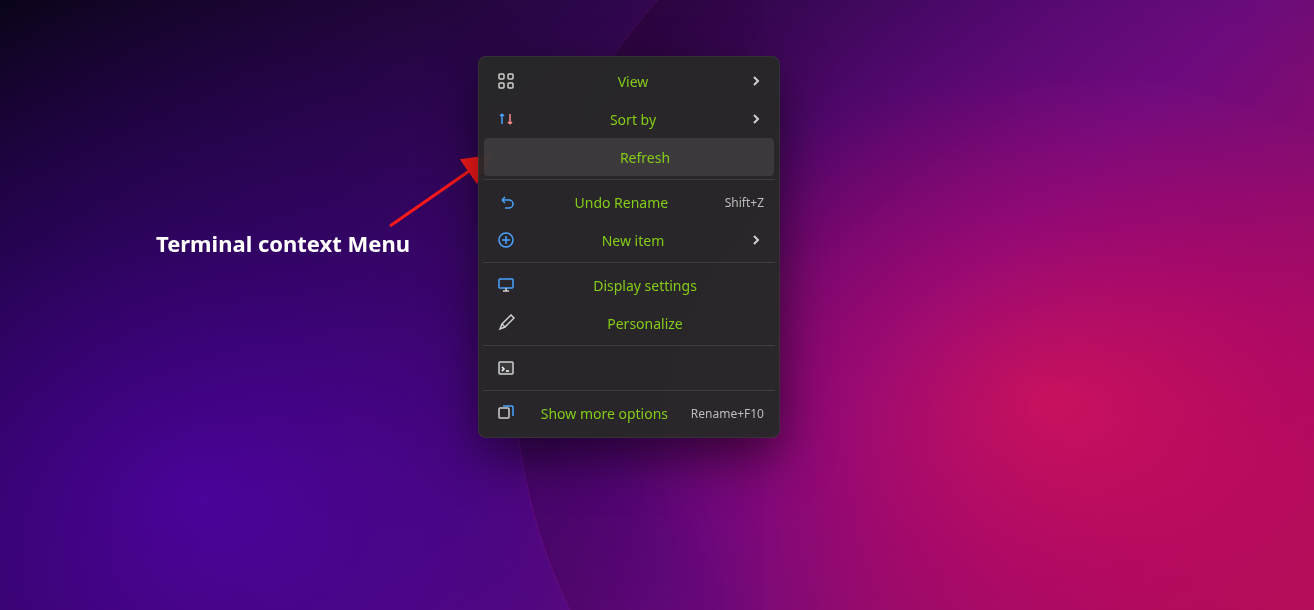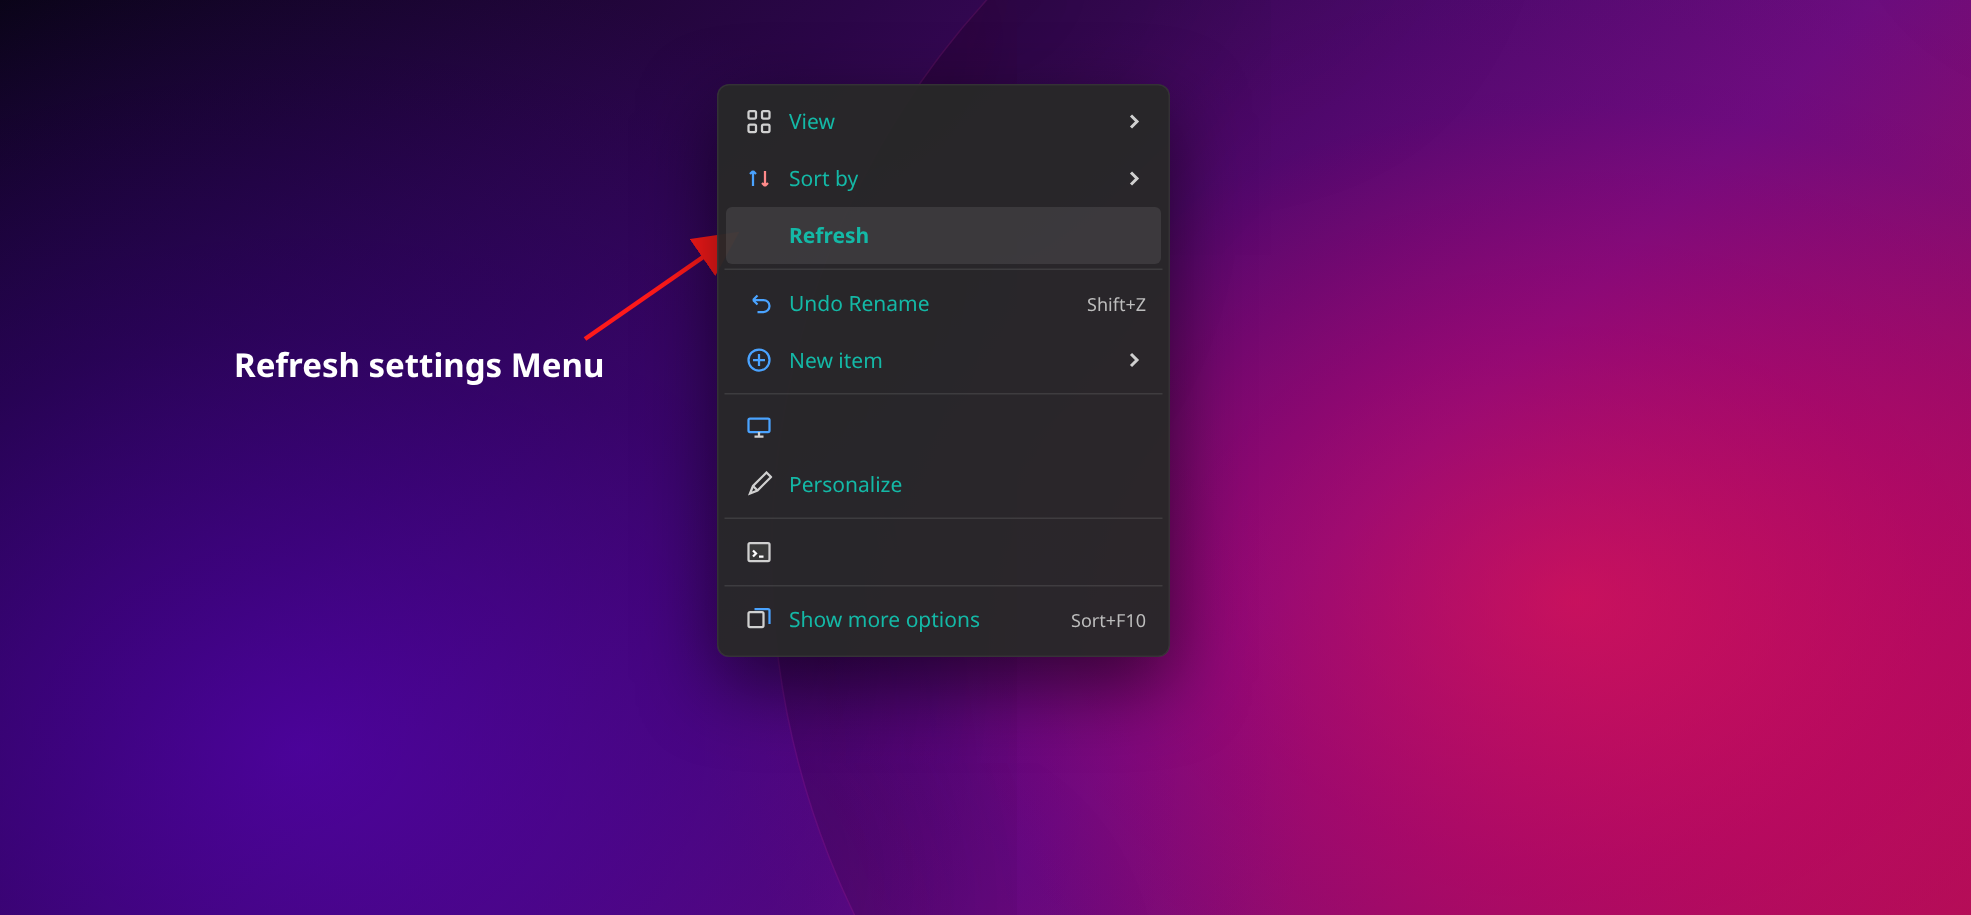--- a/index.html
+++ b/index.html
@@ -62,33 +62,32 @@
     .menu-item {
       display: flex;
       align-items: center;
       height: 38px;
       padding: 0 10px;
       border-radius: 4px;
       position: relative;
     }
     .menu-item.highlight {
       background: rgba(255,255,255,0.09);
-      font-weight: bold;
     }
     .icon-slot {
       width: 24px;
       height: 24px;
       display: flex;
       align-items: center;
       justify-content: center;
       margin-right: 8px;
       flex-shrink: 0;
     }
     .icon-slot svg { width: 18px; height: 18px; fill: none; stroke: #d0d0d0; stroke-width: 1.5; }
-    .label { flex: 1; color: #14b8a6; }
+    .label { flex: 1; color: #84cc16; text-align: center; }
     .shortcut {
       font-size: 12px;
       color: #bdbdbd;
       margin-left: 8px;
     }
     .chevron {
       width: 16px; height: 16px;
       display: flex; align-items: center; justify-content: center;
       margin-left: 8px;
       color: #d0d0d0;
@@ -98,21 +97,21 @@
       height: 1px;
       background: rgba(255,255,255,0.10);
       margin: 3px -1px;
     }
   </style>
 </head>
 <body>
 
 <div class="sphere"></div>
 
-<div class="annotation">Refresh settings Menu</div>
+<div class="annotation">Terminal context Menu</div>
 
 <div class="arrow">
   <svg viewBox="0 0 110 80">
     <defs>
       <marker id="ahead" markerWidth="10" markerHeight="10" refX="8" refY="5" orient="auto">
         <path d="M0,0 L10,5 L0,10 Z" fill="#ff1a1a"></path>
       </marker>
     </defs>
     <line x1="0" y1="78" x2="98" y2="10" stroke="#ff1a1a" stroke-width="3" marker-end="url(#ahead)"></line>
   </svg>
@@ -187,20 +186,21 @@
 
   <div class="sep"></div>
 
   <div class="menu-item">
     <span class="icon-slot">
       <svg viewBox="0 0 18 18">
           <rect x="2" y="3" width="14" height="9" rx="1" stroke="#4aa3ff"></rect>
           <path d="M6 15 H12 M9 12 V15" stroke="#d0d0d0"></path>
         </svg>
     </span>
+    <span class="label">Display settings</span>
   </div>
 
   <div class="menu-item">
     <span class="icon-slot">
       <svg viewBox="0 0 18 18">
           <path d="M3 15 L5 10 L14 1 L17 4 L8 13 Z" stroke="#d0d0d0"></path>
           <path d="M5 10 L8 13" stroke="#d0d0d0"></path>
         </svg>
     </span>
     <span class="label">Personalize</span>
@@ -221,16 +221,16 @@
   <div class="sep"></div>
 
   <div class="menu-item">
     <span class="icon-slot">
       <svg viewBox="0 0 18 18">
           <rect x="2" y="4" width="10" height="10" rx="1" stroke="#d0d0d0"></rect>
           <path d="M6 2 H15 A1 1 0 0 1 16 3 V12" stroke="#4aa3ff"></path>
         </svg>
     </span>
     <span class="label">Show more options</span>
-    <span class="shortcut">Sort+F10</span>
+    <span class="shortcut">Rename+F10</span>
   </div>
 
 </div>
 
 </body></html>

